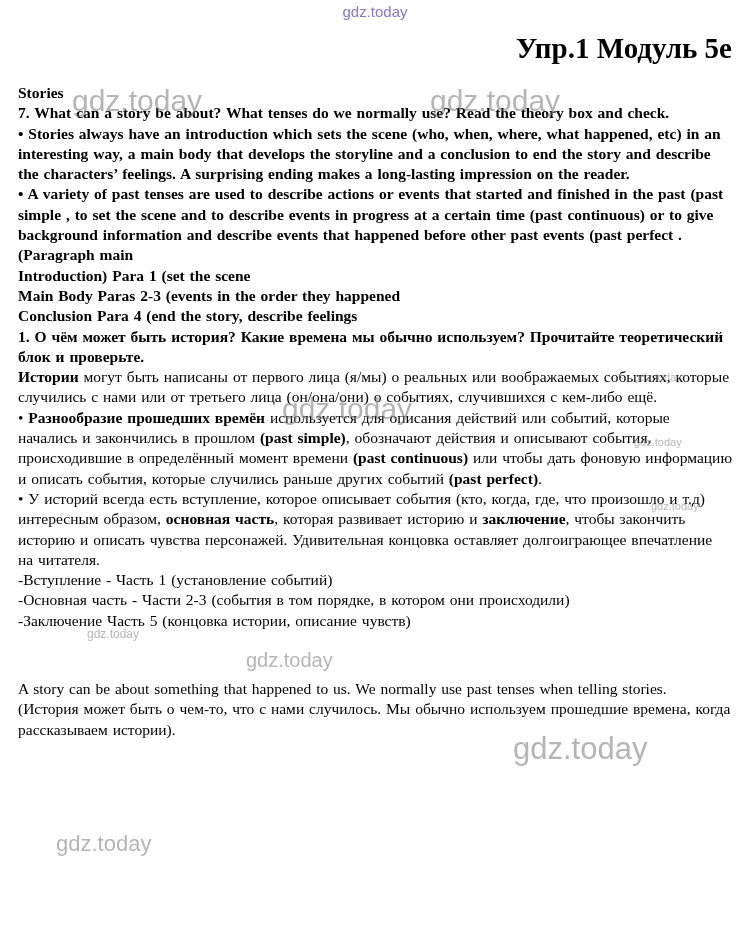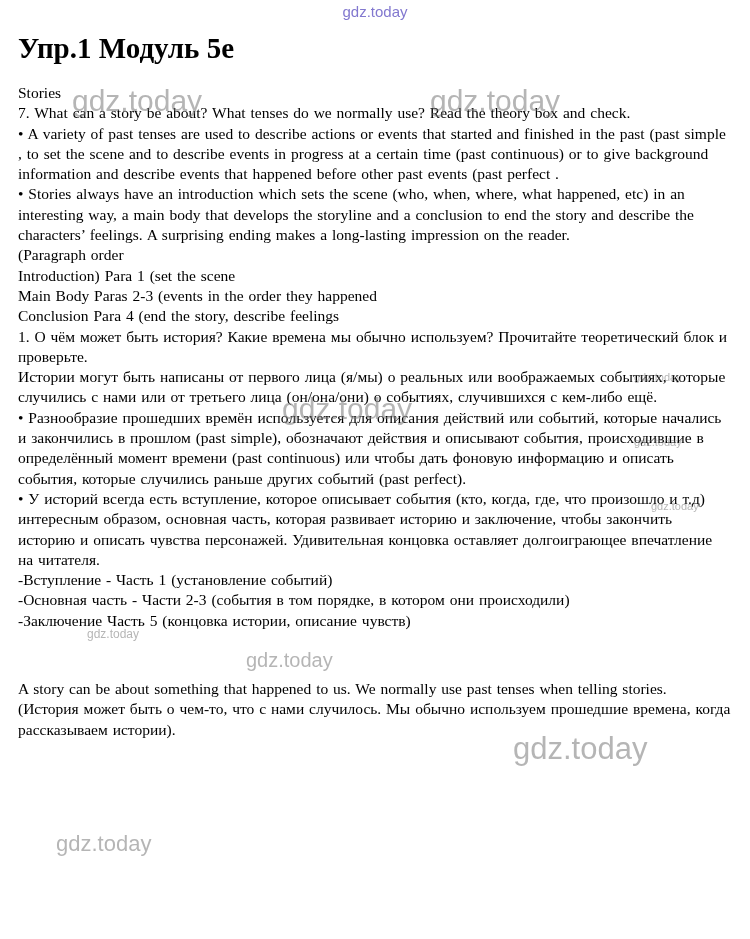--- a/index.html
+++ b/index.html
@@ -6,33 +6,33 @@
   body {
     width:750px; height:939px;
     background:#ffffff;
     font-family:"Liberation Serif", serif;
     color:#000;
     position:relative;
     overflow:hidden;
   }
   .page { padding:26px 18px 0 18px; position:relative; }
   .title {
-    text-align:left;
+    text-align:right;
     font-size:29px;
     font-weight:bold;
     margin:6px 0 18px 0;
     font-family:"Liberation Serif", serif;
   }
   .para {
     margin:0;
     font-size:15.5px;
     line-height:1.31;
     word-spacing:1px;
   }
-  .b { font-weight:normal; }
+  .b { font-weight:bold; }
   .gap { margin-top:48px; }
   .wm {
     position:absolute;
     color:rgba(120,120,120,0.55);
     font-family:"Liberation Sans", sans-serif;
     white-space:nowrap;
     pointer-events:none;
     z-index:5;
   }
   .wm-top {
@@ -68,23 +68,23 @@
 <span class="wm wm7">gdz.today</span>
 <span class="wm wm8">gdz.today</span>
 <span class="wm wm9">gdz.today</span>
 <span class="wm wm10">gdz.today</span>
 
 <div class="page">
   <h1 class="title">Упр.1 Модуль 5е</h1>
   <div>
       <p class="para"><span class="b">Stories</span></p>
       <p class="para"><span class="b">7. What can a story be about? What tenses do we normally use? Read the theory box and check.</span></p>
+      <p class="para"><span class="b">• Stories always have an introduction which sets the scene (who, when, where, what happened, etc) in an interesting way, a main body that develops the storyline and a conclusion to end the story and describe the characters’ feelings. A surprising ending makes a long-lasting impression on the reader.</span></p>
       <p class="para"><span class="b">• A variety of past tenses are used to describe actions or events that started and finished in the past (past simple , to set the scene and to describe events in progress at a certain time (past continuous) or to give background information and describe events that happened before other past events (past perfect .</span></p>
-      <p class="para"><span class="b">• Stories always have an introduction which sets the scene (who, when, where, what happened, etc) in an interesting way, a main body that develops the storyline and a conclusion to end the story and describe the characters’ feelings. A surprising ending makes a long-lasting impression on the reader.</span></p>
-      <p class="para"><span class="b">(Paragraph order</span></p>
+      <p class="para"><span class="b">(Paragraph main</span></p>
       <p class="para"><span class="b">Introduction) Para 1 (set the scene</span></p>
       <p class="para"><span class="b">Main Body Paras 2-3 (events in the order they happened</span></p>
       <p class="para"><span class="b">Conclusion Para 4 (end the story, describe feelings</span></p>
       <p class="para"><span class="b">1. О чём может быть история? Какие времена мы обычно используем? Прочитайте теоретический блок и проверьте.</span></p>
       <p class="para"><span class="b">Истории</span><span> могут быть написаны от первого лица (я/мы) о реальных или воображаемых событиях, которые случились с нами или от третьего лица (он/она/они) о событиях, случившихся с кем-либо ещё.</span></p>
       <p class="para"><span>• </span><span class="b">Разнообразие прошедших времён</span><span> используется для описания действий или событий, которые начались и закончились в прошлом </span><span class="b">(past simple)</span><span>, обозначают действия и описывают события, происходившие в определённый момент времени </span><span class="b">(past continuous)</span><span> или чтобы дать фоновую информацию и описать события, которые случились раньше других событий </span><span class="b">(past perfect)</span><span>.</span></p>
       <p class="para"><span>• У историй всегда есть вступление, которое описывает события (кто, когда, где, что произошло и т.д) интересным образом, </span><span class="b">основная часть</span><span>, которая развивает историю и </span><span class="b">заключение</span><span>, чтобы закончить историю и описать чувства персонажей. Удивительная концовка оставляет долгоиграющее впечатление на читателя.</span></p>
       <p class="para"><span>-Вступление - Часть 1 (установление событий)</span></p>
       <p class="para"><span>-Основная часть - Части 2-3 (события в том порядке, в котором они происходили)</span></p>
       <p class="para"><span>-Заключение Часть 5 (концовка истории, описание чувств)</span></p>

